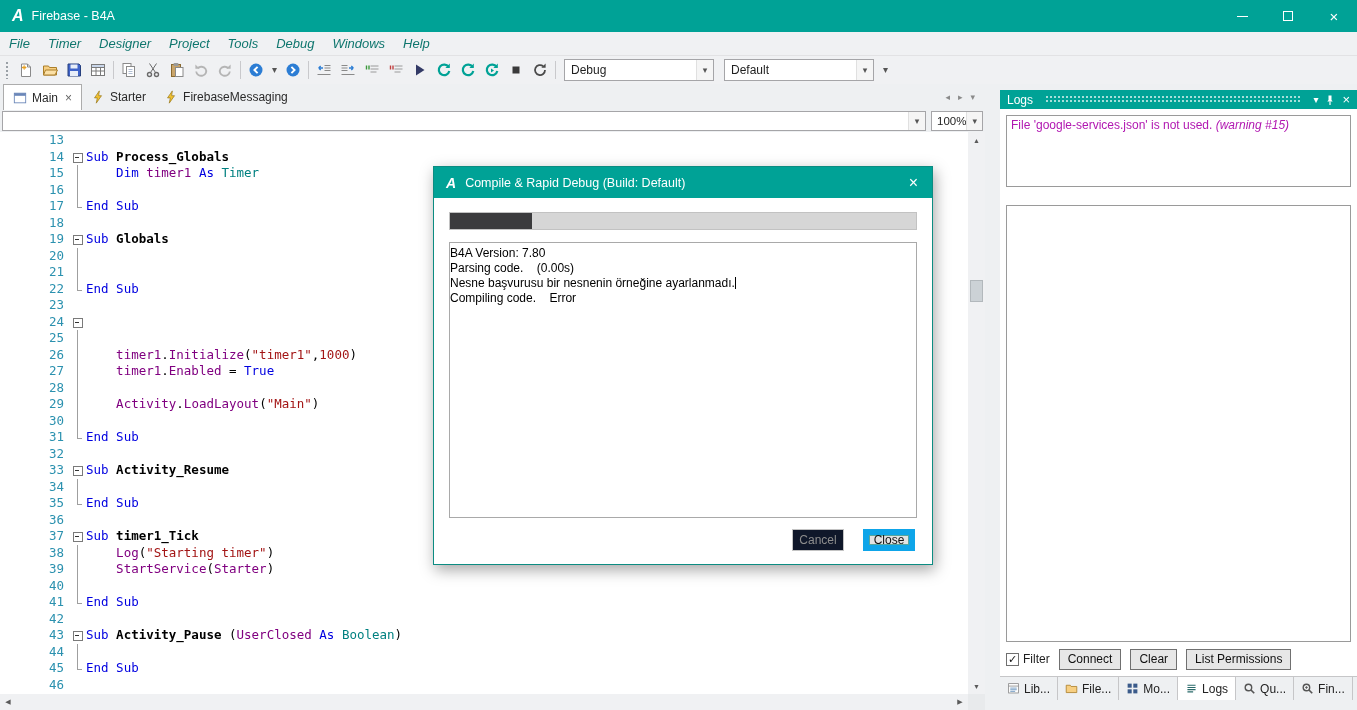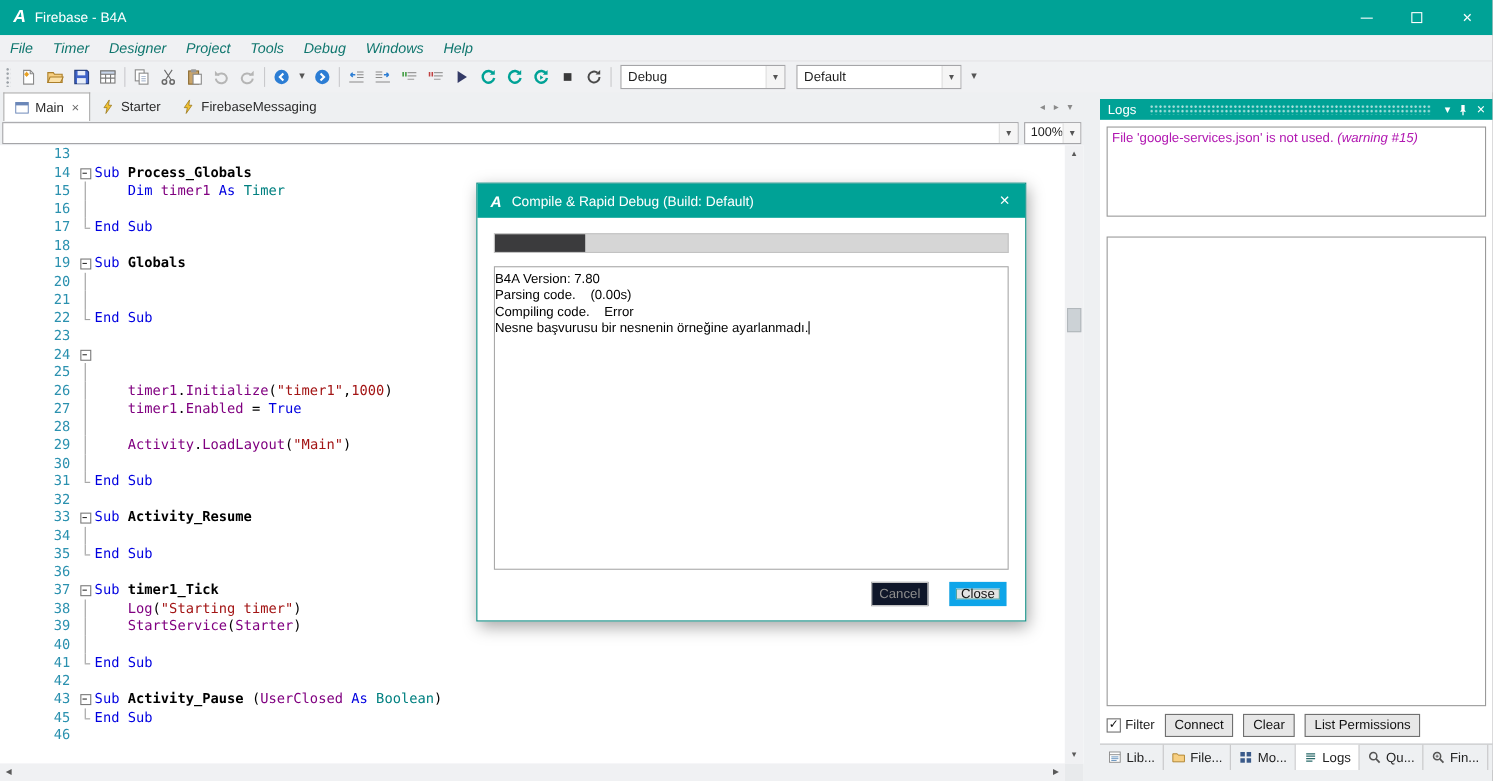--- a/index.html
+++ b/index.html
@@ -73,21 +73,21 @@
   .scroll-corner { background:#e8eaec; }
   
   .logs-panel { flex:1; display:flex; flex-direction:column; padding-top:6px; }
   .logs-header { height:19px; background:#00a296; color:#fff; display:flex; align-items:center; padding:0 7px; gap:6px; flex:none; }
   .logs-title { font-size:12px; }
   .logs-grip { flex:1; height:9px; margin:0 6px;
     background-image:radial-gradient(rgba(255,255,255,.65) 1px, transparent 1.2px); background-size:4px 4px; }
   .logs-hicon { color:#fff; font-size:10px; display:flex; align-items:center; }
   .logs-hicon svg { width:12px; height:12px; }
   .logs-body { flex:1; background:#fff; padding:6px; display:flex; flex-direction:column; }
-  .warn-box { height:82px; border:1px solid #9a9a9a; padding:2px 4px; font-size:12px; line-height:15px; color:#b117b1; flex:none; }
+  .warn-box { height:72px; border:1px solid #9a9a9a; padding:2px 4px; font-size:12px; line-height:15px; color:#b117b1; flex:none; }
   .warn-suffix { font-style:italic; }
   .gap18 { height:18px; flex:none; }
   .log-box { flex:1; border:1px solid #9a9a9a; }
   .controls-row { height:28px; display:flex; align-items:center; gap:9px; padding-top:6px; flex:none; font-size:12px; }
   .checkbox { width:13px; height:13px; border:1px solid #707070; background:#fff; display:flex; align-items:center; justify-content:center; font-size:11px; color:#111; line-height:1; }
   .chk-wrap { display:flex; align-items:center; gap:4px; }
   .btn { height:21px; padding:0 8px; background:#e7e7e7; border:1px solid #707070; font-size:12px; color:#111; display:flex; align-items:center; font-family:inherit; }
   .logs-tabs { height:24px; background:#eef0f2; border-top:1px solid #c6c6c8; display:flex; align-items:stretch; flex:none; }
   .logs-tab { display:flex; align-items:center; gap:4px; padding:0 7px; font-size:12px; border-right:1px solid #c6c6c8; color:#222; }
   .logs-tab svg { width:13px; height:13px; }
@@ -371,20 +371,21 @@
             <div class="code-line"><span class="ln">34</span><span class="fold m"></span><span class="code-text"></span></div>
             <div class="code-line"><span class="ln">35</span><span class="fold e"></span><span class="code-text"><span class="tk-k">End Sub</span></span></div>
             <div class="code-line"><span class="ln">36</span><span class="fold "></span><span class="code-text"></span></div>
             <div class="code-line"><span class="ln">37</span><span class="fold s"></span><span class="code-text"><span class="tk-k">Sub </span><span class="tk-n">timer1_Tick</span></span></div>
             <div class="code-line"><span class="ln">38</span><span class="fold m"></span><span class="code-text"><span class="tk-p">    </span><span class="tk-m">Log</span><span class="tk-p">(</span><span class="tk-s">"Starting timer"</span><span class="tk-p">)</span></span></div>
             <div class="code-line"><span class="ln">39</span><span class="fold m"></span><span class="code-text"><span class="tk-p">    </span><span class="tk-m">StartService</span><span class="tk-p">(</span><span class="tk-m">Starter</span><span class="tk-p">)</span></span></div>
             <div class="code-line"><span class="ln">40</span><span class="fold m"></span><span class="code-text"></span></div>
             <div class="code-line"><span class="ln">41</span><span class="fold e"></span><span class="code-text"><span class="tk-k">End Sub</span></span></div>
             <div class="code-line"><span class="ln">42</span><span class="fold "></span><span class="code-text"></span></div>
             <div class="code-line"><span class="ln">43</span><span class="fold s"></span><span class="code-text"><span class="tk-k">Sub </span><span class="tk-n">Activity_Pause</span><span class="tk-p"> (</span><span class="tk-m">UserClosed</span><span class="tk-k"> As </span><span class="tk-t">Boolean</span><span class="tk-p">)</span></span></div>
+            <div class="code-line"><span class="ln">44</span><span class="fold m"></span><span class="code-text"></span></div>
             <div class="code-line"><span class="ln">45</span><span class="fold e"></span><span class="code-text"><span class="tk-k">End Sub</span></span></div>
             <div class="code-line"><span class="ln">46</span><span class="fold "></span><span class="code-text"></span></div>
           </div>
         <div class="vscroll">
           <span class="scroll-arrow">▲</span>
           <span class="vthumb"></span>
           <span class="scroll-arrow" style="margin-top:auto;">▼</span>
         </div>
         <div class="hscroll">
           <span class="scroll-arrow">◀</span>
@@ -490,21 +491,21 @@
   <div class="dialog">
     <div class="dialog-titlebar">
       <span class="dialog-logo">A</span>
       <span class="dialog-title">Compile &amp; Rapid Debug (Build: Default)</span>
       <span class="dialog-close">×</span>
     </div>
     <div class="dialog-body">
       <div class="progress">
         <div class="progress-fill" id="progress-fill" style="width: 17.5%;"></div>
       </div>
-      <div class="dialog-output" id="dialog-output"><div>B4A Version: 7.80</div><div>Parsing code.    (0.00s)</div><div>Compiling code.    Error</div><div>Nesne başvurusu bir nesnenin örneğine ayarlanmadı.<span class="caret"></span></div></div>
+      <div class="dialog-output" id="dialog-output"><div>B4A Version: 7.80</div><div>Parsing code.    (0.00s)</div><div>Nesne başvurusu bir nesnenin örneğine ayarlanmadı.<span class="caret"></span></div><div>Compiling code.    Error</div></div>
       <div class="dialog-buttons">
         <button class="dbtn cancel">Cancel</button>
         <button class="dbtn close">Close</button>
       </div>
     </div>
   </div>
 
 </div>
 
 </body></html>

